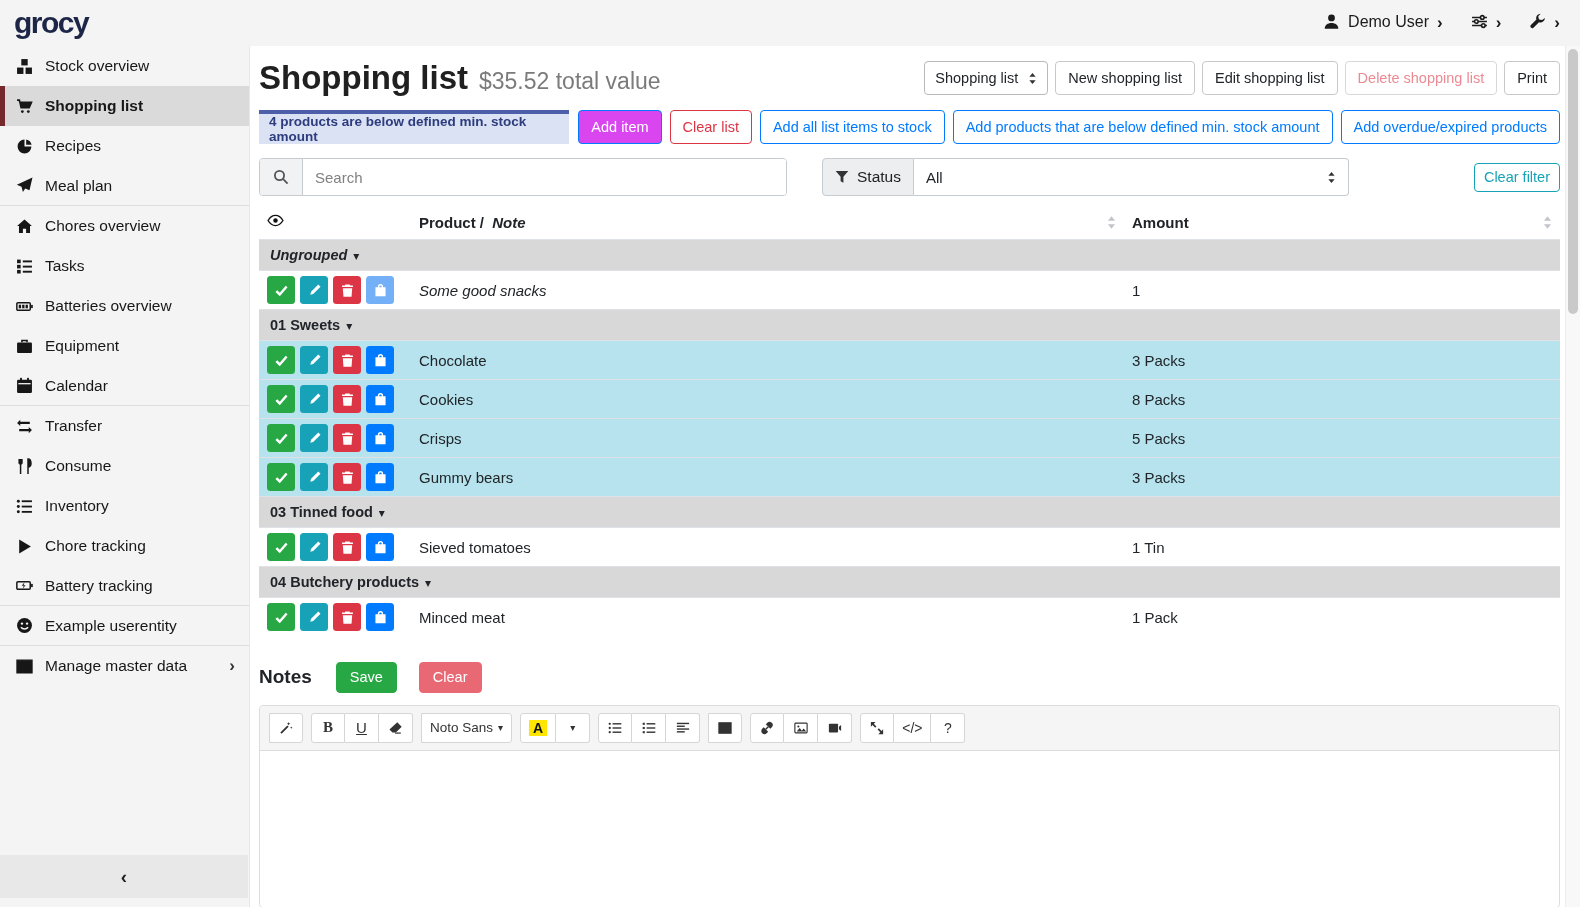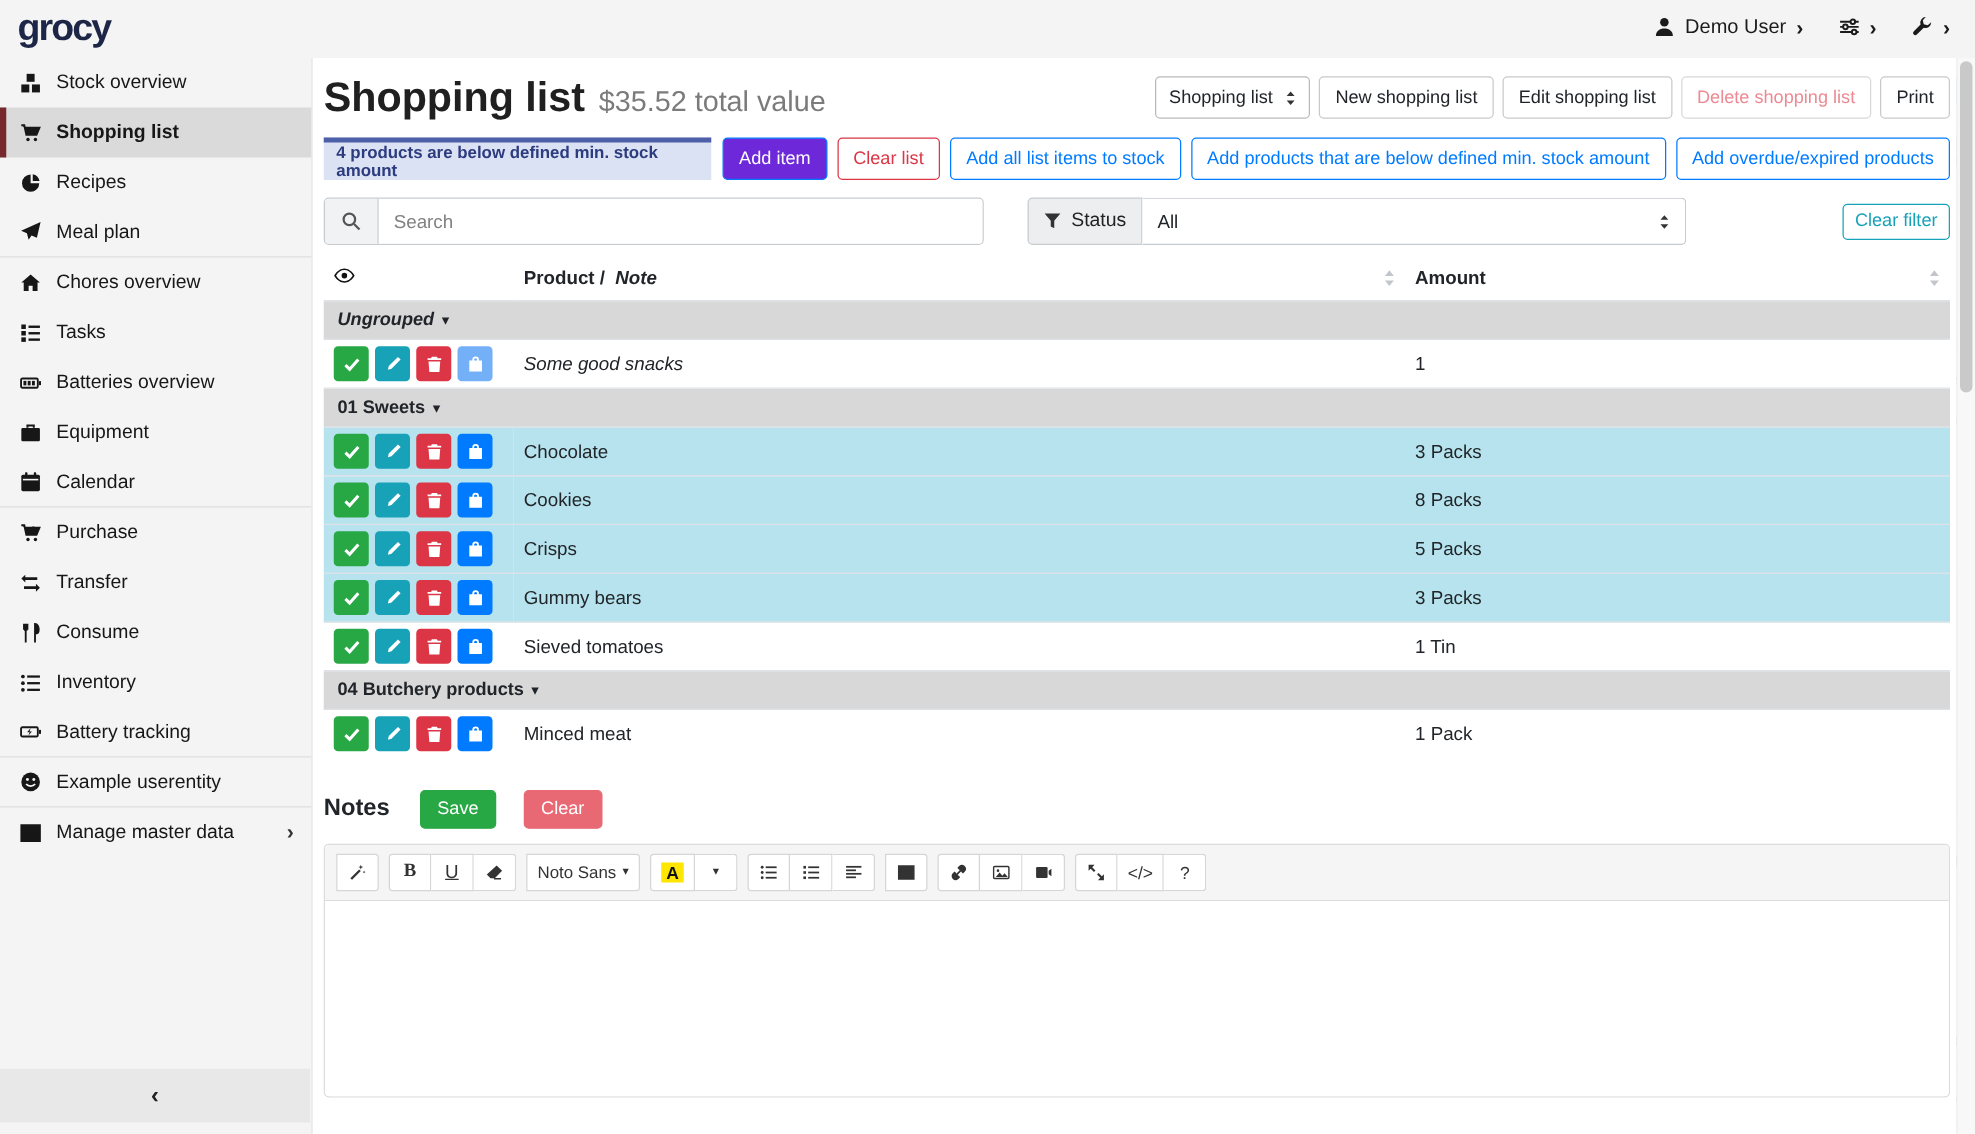--- a/index.html
+++ b/index.html
@@ -37,21 +37,21 @@
   .title-wrap{display:flex;align-items:baseline;gap:11px}
   .page-title{font-size:33px;font-weight:600;color:#202020}
   .page-subtitle{font-size:23px;color:#7b7b7b;font-weight:400}
   .head-actions{display:flex;gap:7px;align-items:center}
 
   .btn{display:inline-flex;align-items:center;justify-content:center;height:34px;padding:0 12px;
     border-radius:4px;border:1px solid transparent;font-size:14.5px;background:#fff;cursor:pointer;white-space:nowrap;
     font-family:inherit}
   .btn-light{border-color:#c9c9c9;color:#212529}
   .btn-delete{border-color:#d8d8d8;color:#ec8a93}
-  .btn-primary{background:#6d28d9;border-color:#007bff;color:#fff}
+  .btn-primary{background:#d946ef;border-color:#007bff;color:#fff}
   .btn-outline-primary{border-color:#007bff;color:#007bff}
   .btn-outline-danger{border-color:#dc3545;color:#dc3545}
   .btn-outline-info{border-color:#17a2b8;color:#17a2b8}
   .btn-success{background:#28a745;border-color:#28a745;color:#fff}
   .btn-soft-danger{background:#e86874;border-color:#e86874;color:#fff}
   .btn-sm{height:31px;padding:0 13px}
 
   .select{display:inline-flex;align-items:center;justify-content:space-between;gap:10px;height:34px;
     padding:0 10px;border:1px solid #b9b9b9;border-radius:4px;background:#fff;font-size:14.5px;cursor:pointer}
   .dbl-caret{width:9px;height:13px;fill:#333}
@@ -227,31 +227,20 @@
           <rect x="1" y="2.6" width="14" height="12.4" rx="1.2"></rect>
           <rect x="3.8" y="0.8" width="1.8" height="3.4" rx="0.6"></rect>
           <rect x="10.4" y="0.8" width="1.8" height="3.4" rx="0.6"></rect>
           <rect x="2.2" y="5.7" width="11.6" height="1.2" fill="#f4f4f4"></rect>
         </svg>
       </span>
     <span>Calendar</span>
   </div>
   <div class="nav-item">
     <span class="ic">
-        <svg class="si" viewBox="0 0 16 16" fill="none" stroke="#171717" stroke-width="1.5">
-          <path d="M1 2h2.2l1.6 7.2h7.6L14.6 4H4"></path>
-          <circle cx="6" cy="12.8" r="1.3" fill="#171717" stroke="none"></circle>
-          <circle cx="11.6" cy="12.8" r="1.3" fill="#171717" stroke="none"></circle>
-          <path d="M8.5 4.6h3M10 3.1v3"></path>
-        </svg>
-      </span>
-    <span>Purchase</span>
-  </div>
-  <div class="nav-item">
-    <span class="ic">
         <svg class="si" viewBox="0 0 16 16">
           <path d="M4 1.6L1 4.6l3 3V5.6h9v-2H4zM12 8.4l3 3-3 3v-2H3v-2h9z"></path>
         </svg>
       </span>
     <span>Transfer</span>
   </div>
   <div class="nav-item">
     <span class="ic">
         <svg class="si" viewBox="0 0 16 16" fill="none" stroke="#171717" stroke-width="1.4">
           <path d="M3 1v4.5M5.6 1v4.5M4.3 1v14M3 5.5h2.6"></path>
@@ -265,20 +254,28 @@
         <svg class="si" viewBox="0 0 16 16">
           <circle cx="2.2" cy="3" r="1.4"></circle>
           <rect x="5.4" y="2.2" width="9.6" height="1.7"></rect>
           <circle cx="2.2" cy="8" r="1.4"></circle>
           <rect x="5.4" y="7.2" width="9.6" height="1.7"></rect>
           <circle cx="2.2" cy="13" r="1.4"></circle>
           <rect x="5.4" y="12.2" width="9.6" height="1.7"></rect>
         </svg>
       </span>
     <span>Inventory</span>
+  </div>
+  <div class="nav-item">
+    <span class="ic">
+        <svg class="si" viewBox="0 0 16 16">
+          <path d="M3 1.5v13L14 8z"></path>
+        </svg>
+      </span>
+    <span>Chore tracking</span>
   </div>
   <div class="nav-item sep">
     <span class="ic">
         <svg class="si" viewBox="0 0 16 16">
           <rect x="0.8" y="4.5" width="12.6" height="7" rx="1" fill="none" stroke="#171717" stroke-width="1.4"></rect>
           <rect x="14.2" y="6.5" width="1.6" height="3"></rect>
           <path d="M8 5L5.4 8.3h1.9L6.2 11l2.8-3.3H7.2z"></path>
         </svg>
       </span>
     <span>Battery tracking</span>
@@ -551,20 +548,23 @@
                 <svg viewBox="0 0 16 16" fill="#fff">
                   <path fill-rule="evenodd" d="M5.2 4.6V4a2.8 2.8 0 115.6 0v.6h2.6V14H2.6V4.6h2.6zm1.5 0h2.6V4a1.3 1.3 0 00-2.6 0v.6z"></path>
                 </svg>
               </button>
         </span>
           </td>
         <td>Gummy bears</td>
         <td>3 Packs</td>
       </tr>
 
+      <tr class="group">
+        <td colspan="3"><span>03 Tinned food</span><span class="gcaret">▾</span></td>
+      </tr>
       <tr>
         <td>
             <span class="btn-cell">
           <button class="act check">
                 <svg viewBox="0 0 16 16">
                   <path d="M2.5 8.6l3.6 3.6 7.4-8.4" fill="none" stroke="#fff" stroke-width="2.6"></path>
                 </svg>
               </button>
           <button class="act edit">
                 <svg viewBox="0 0 16 16" fill="#fff">

